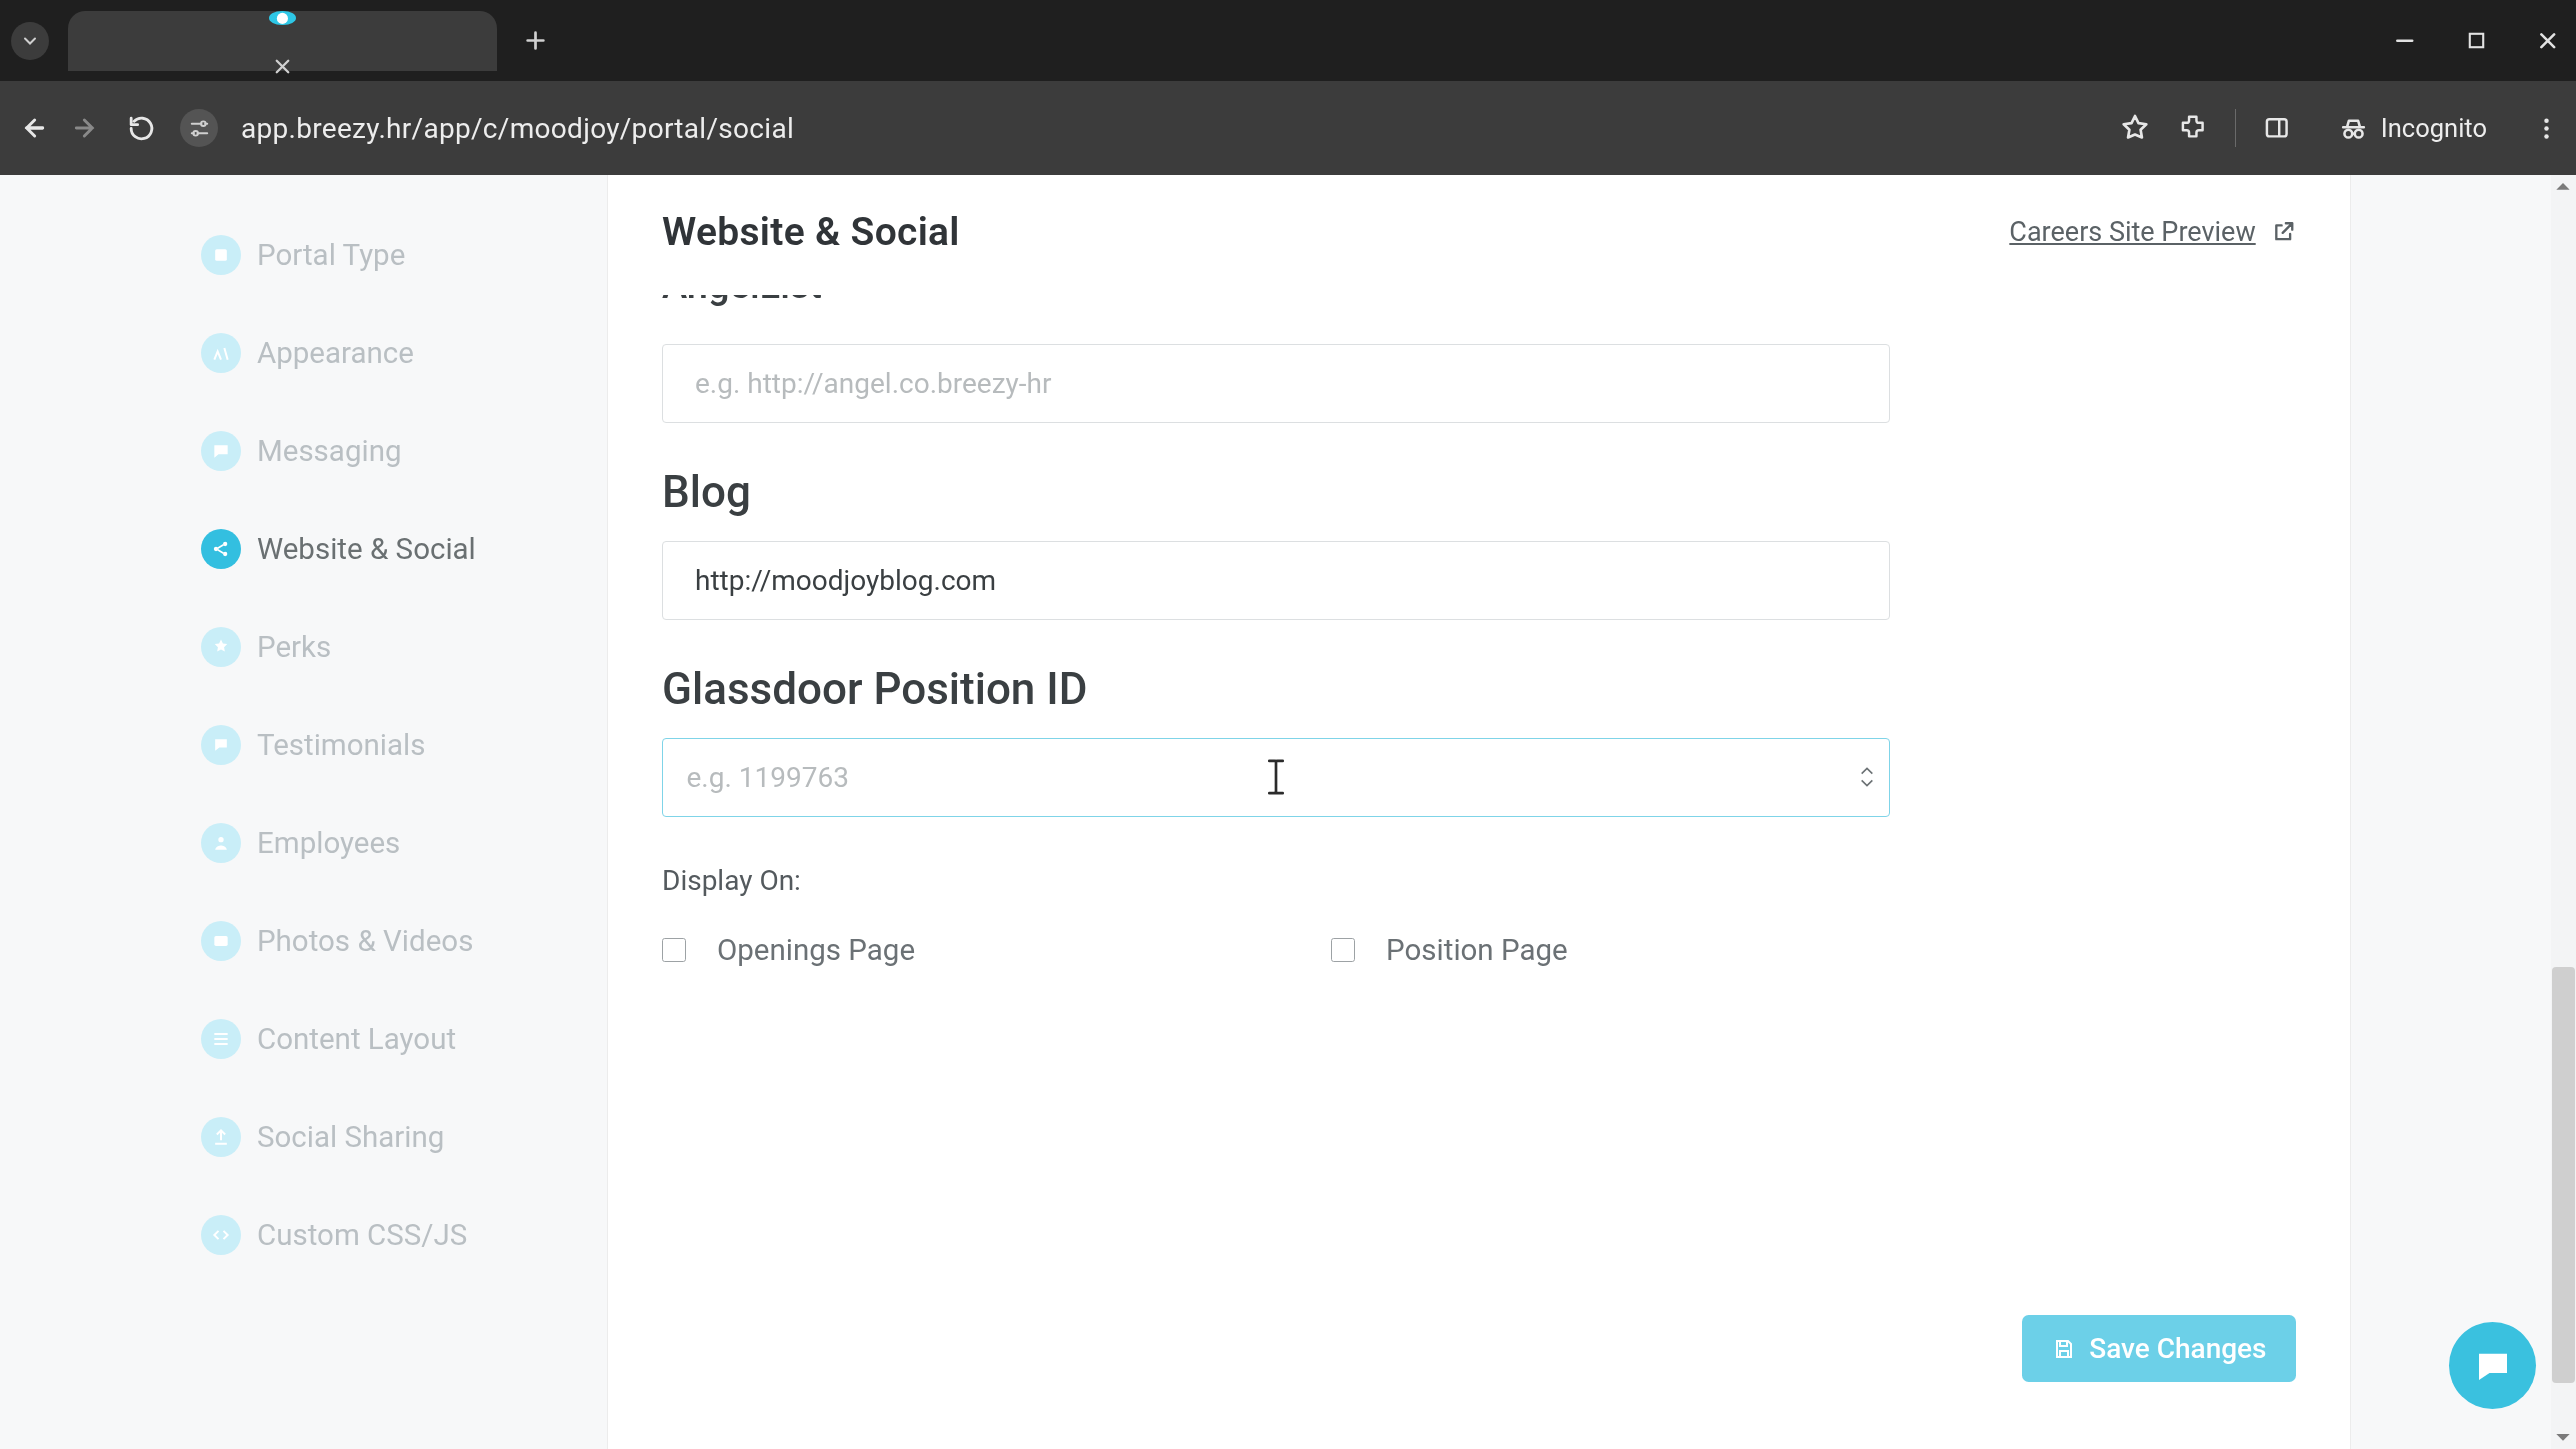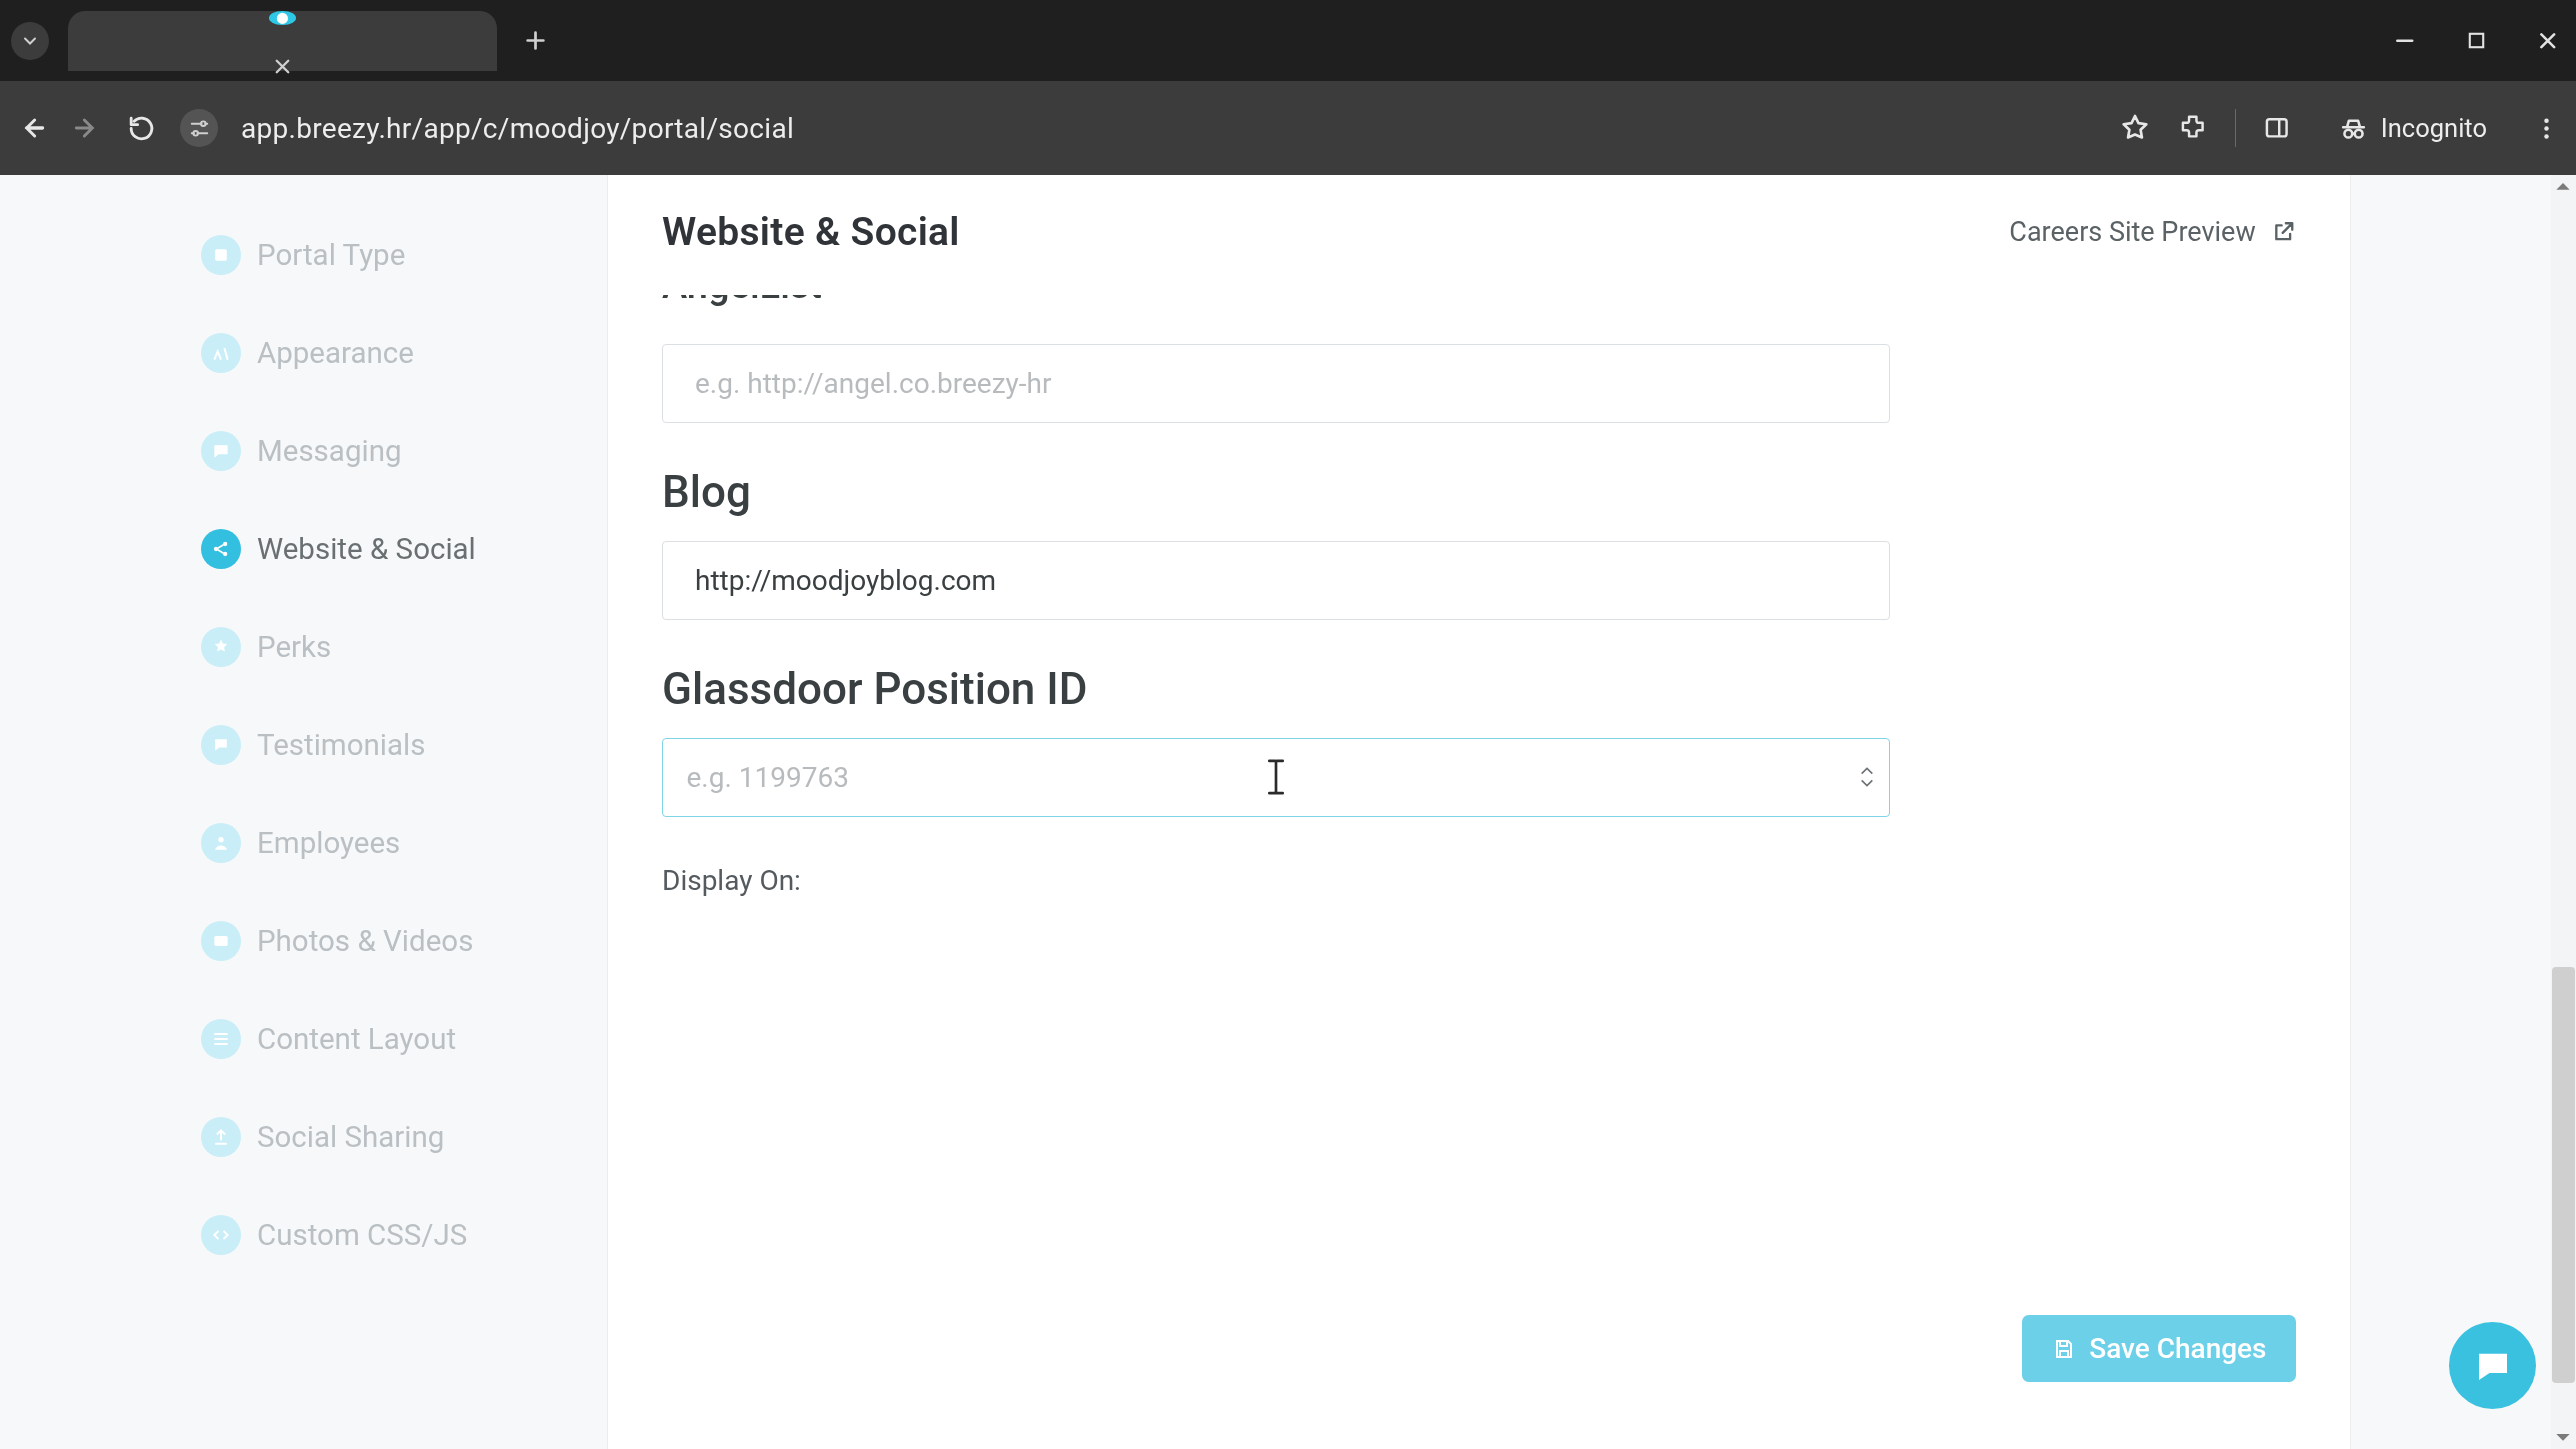--- a/index.html
+++ b/index.html
@@ -32,21 +32,21 @@
 .side-item { display:flex; align-items:center; gap:16px; }
 .side-pill { width:40px; height:40px; border-radius:50%; background:#c9eef8; display:flex; align-items:center; justify-content:center; }
 .side-pill.active { background:#33bfe0; }
 .side-label { font-size:29.5px; color:#b9bfc3; }
 .side-label.active { color:#6a7072; }
 
 .card { position:absolute; left:607px; top:0; width:1744px; height:100%; background:#ffffff; border-left:0.7px solid #ececec; border-right:0.7px solid #ececec; }
 
 .card-header { display:flex; align-items:center; justify-content:space-between; padding: 34px 54px 0 54px; }
 .card-title { font-size:39px; font-weight:600; color:#303438; letter-spacing:0.3px; }
-.preview-link { display:flex; align-items:center; gap:14.8px; color:#5b6266; font-size:27px; }
+.preview-link { display:flex; align-items:center; gap:14.8px; color:#5b6266; font-size:27px; text-decoration:underline; }
 
 .card-body { padding: 40px 54px 0 54px; }
 
 
 .angel-clip { height: 29.5px; overflow:hidden; margin-bottom: 19px; }
 .angel-heading { font-size:38px; font-weight:500; color:#3a3f42; transform: translateY(-32px); }
 
 .field { margin-bottom: 43px; }
 .field-heading { font-size:44px; font-weight:500; color:#3a3f42; margin-bottom:23px; }
 .text-input {
@@ -342,20 +342,30 @@
           <span class="cursor-caret">
             <svg width="21.5" height="38" viewBox="0 0 16 28">
                 <path d="M3 2h4M9 2h4M8 2v24M3 26h4M9 26h4" stroke="#2b2b2b" stroke-width="2" stroke-linecap="round"></path>
               </svg>
           </span>
         </div>
       </div>
 
       <div class="display-on">
         <div class="display-on-label">Display On:</div>
+        <div class="checks">
+          <label class="check-item">
+            <span class="checkbox"></span>
+            <span class="check-label">Openings Page</span>
+          </label>
+          <label class="check-item">
+            <span class="checkbox"></span>
+            <span class="check-label">Position Page</span>
+          </label>
+        </div>
       </div>
 
     </div>
 
     <button class="save-btn">
       <svg width="24" height="24" viewBox="0 0 24 24">
           <path d="M5 4h11l3 3v13H5V4z" stroke="#fff" stroke-width="2" fill="none"></path>
           <path d="M8 4v5h7V4M8 20v-6h8v6" stroke="#fff" stroke-width="2" fill="none"></path>
         </svg>
       <span>Save Changes</span>

